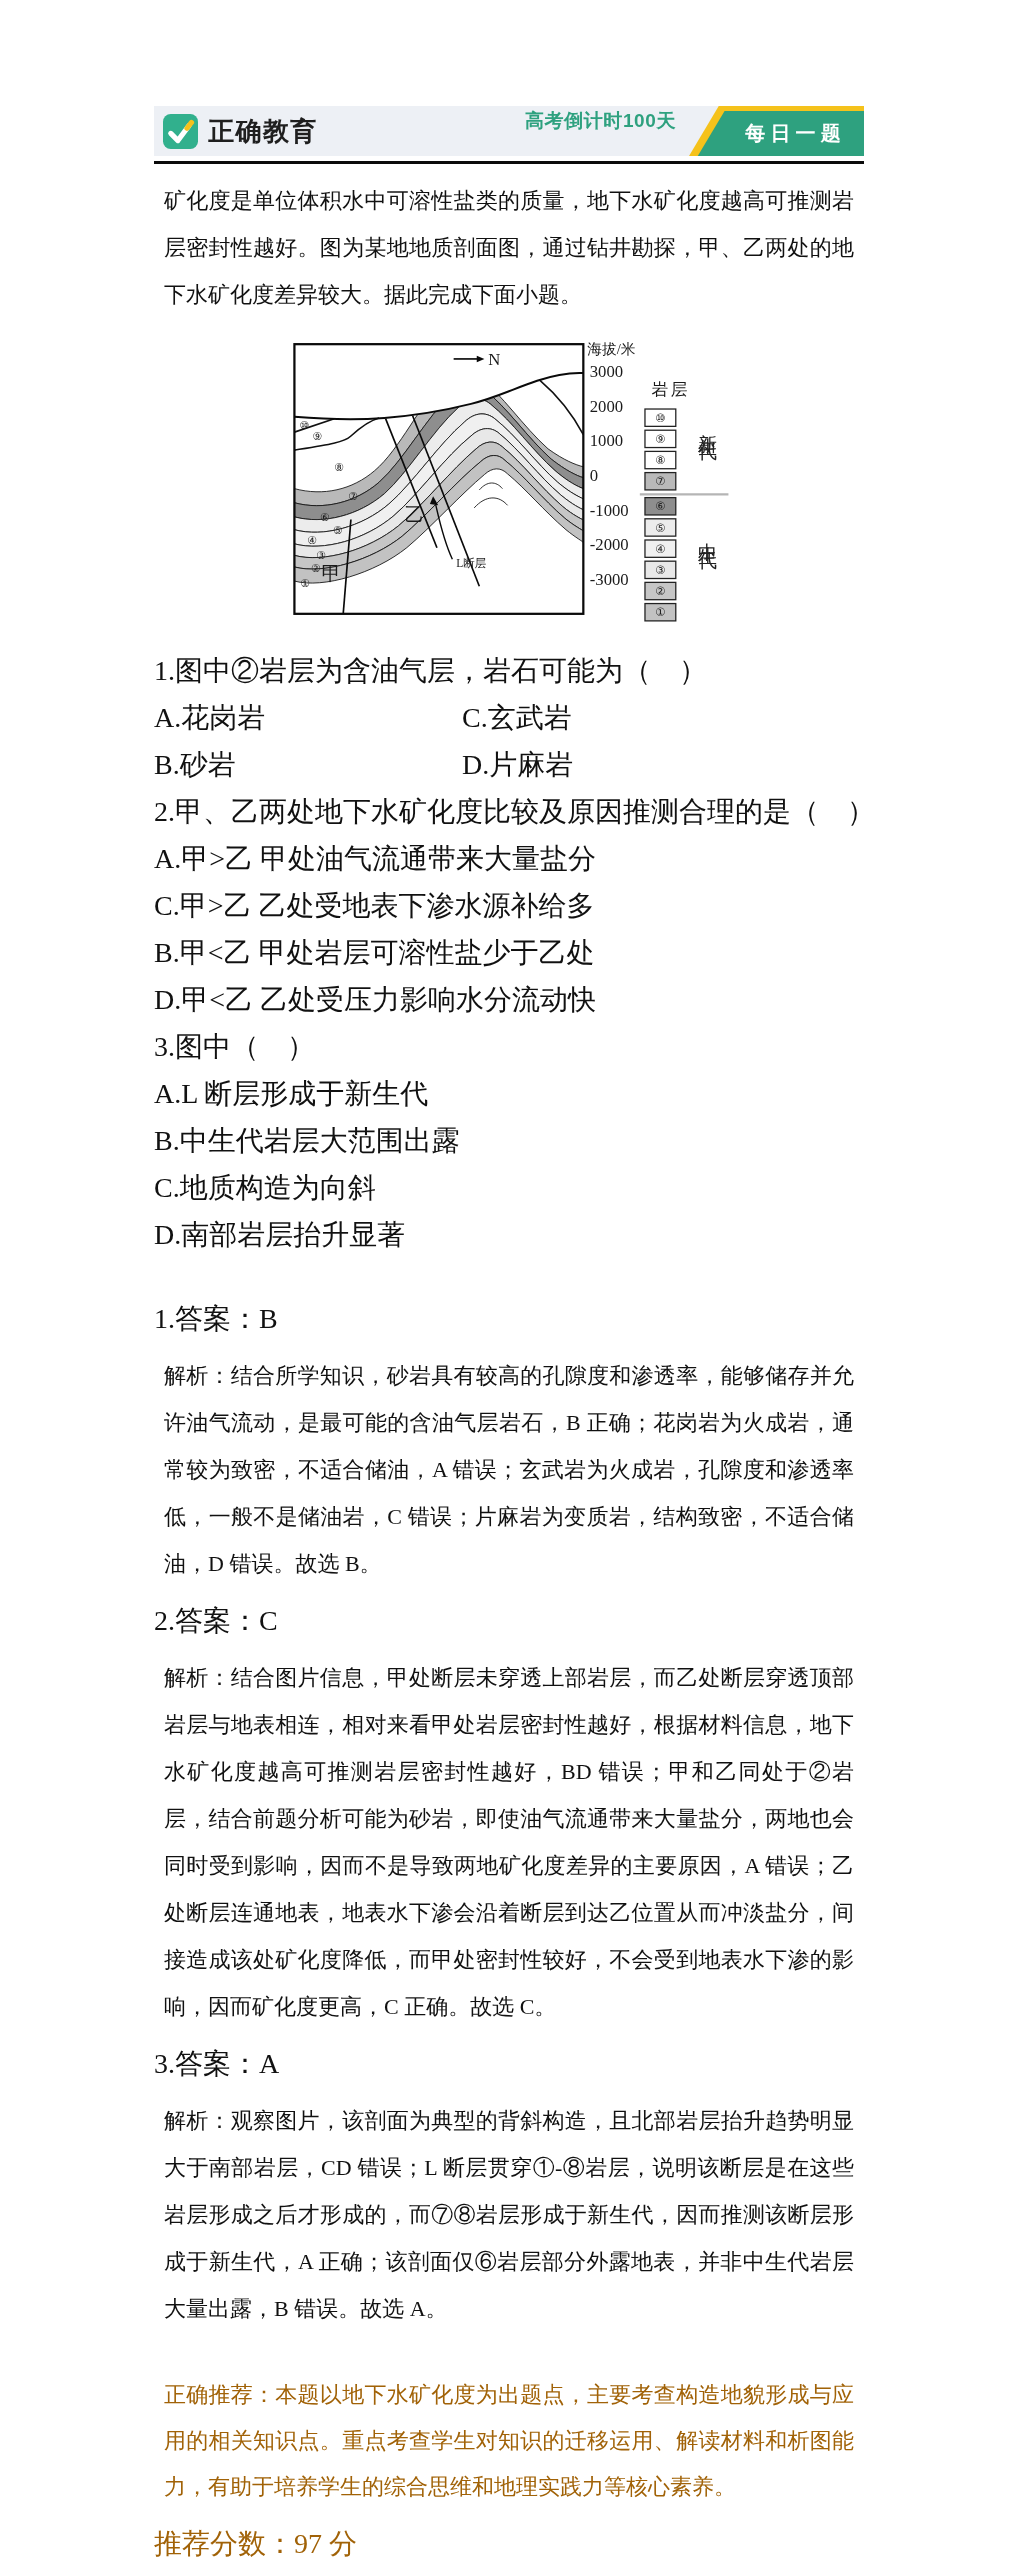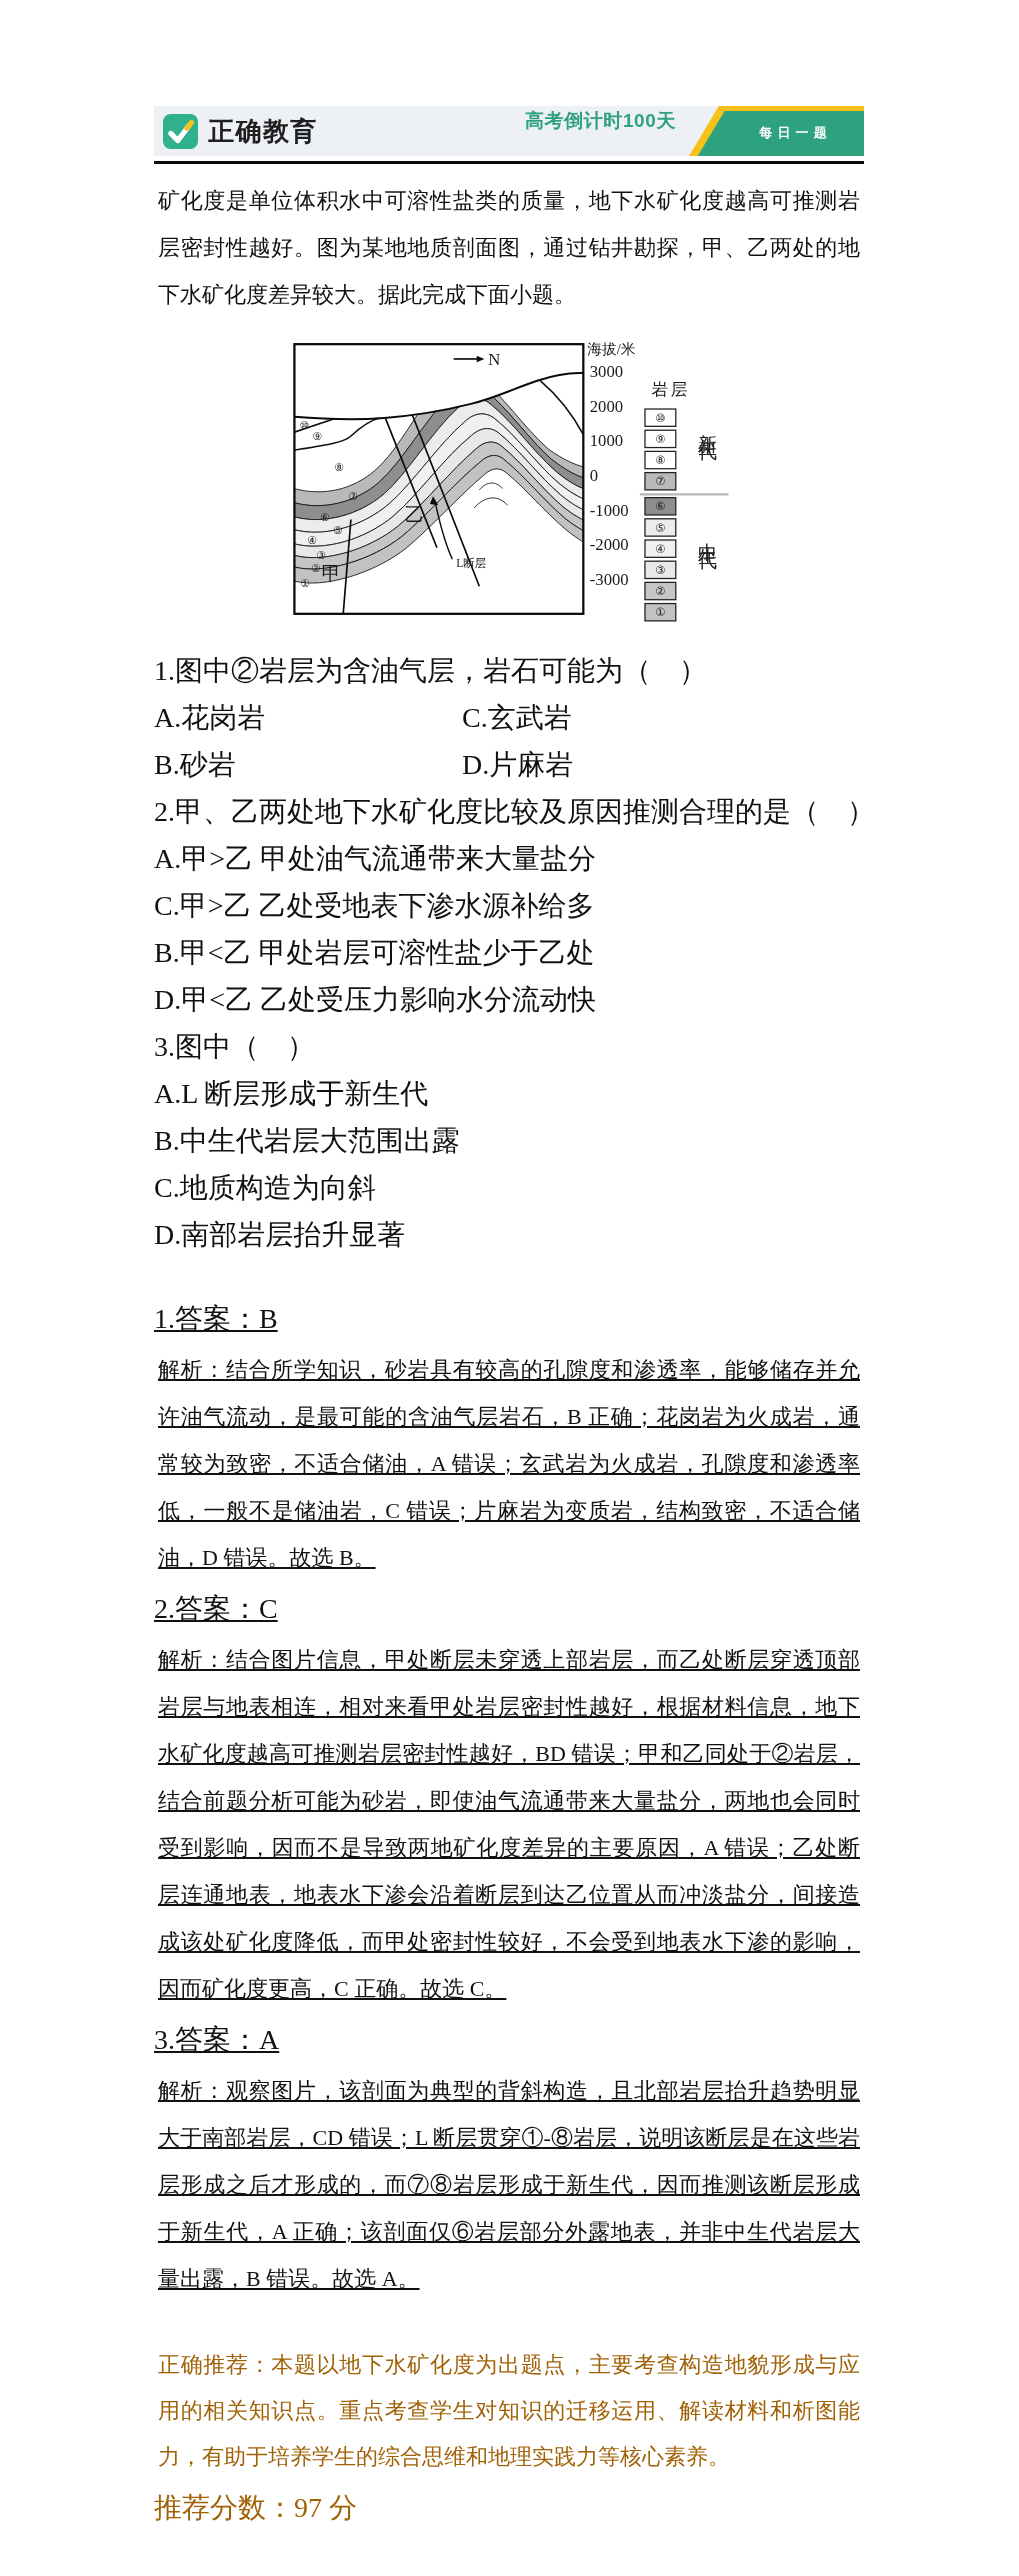--- a/index.html
+++ b/index.html
@@ -16,29 +16,29 @@
          font-size:26px;color:#1f1f1f;letter-spacing:1.3px;}
   .countdown{position:absolute;right:188px;top:2px;font-family:"Liberation Sans","DejaVu Sans",sans-serif;
              font-weight:bold;font-size:19px;color:#2ea17f;letter-spacing:0.6px;}
   .banner{position:absolute;right:0;top:0;width:175px;height:50px;}
   .banner .y{position:absolute;inset:0;background:#f5c21b;
              clip-path:polygon(17% 0,100% 0,100% 100%,0% 100%);}
   .banner .g{position:absolute;left:0;right:0;top:4.5px;bottom:0;background:#2ea17f;
              clip-path:polygon(20.5% 0,100% 0,100% 100%,5% 100%);}
   .banner .t{position:absolute;left:42px;right:3.9px;top:4.5px;bottom:0;display:flex;align-items:center;
              justify-content:center;color:#fff;font-family:"Liberation Sans","DejaVu Sans",sans-serif;
-             font-weight:bold;font-size:13px;letter-spacing:5.1px;}
+             font-weight:bold;font-size:20px;letter-spacing:5.1px;}
   .black-rule{height:3.2px;background:#0a0a0a;margin-top:4.5px;}
 
   
-  .para{font-size:22px;line-height:47px;text-align:justify;text-justify:inter-character;margin:4px;}
+  .para{font-size:22px;line-height:47px;text-align:justify;text-justify:inter-character;margin:10px;}
   .line{font-size:28px;line-height:47px;margin:0;white-space:nowrap;}
   .intro{margin-top:13px;}
   .opt-grid{display:grid;grid-template-columns:308px 1fr;}
-  .answers-sec{margin-top:37px;text-decoration:underline;}
+  .answers-sec{margin-top:37px;}
   .reco{margin-top:40px;}
   .red{color:#a16207;}
   .reco .para{line-height:46px;}
 
   
   .fig-wrap{position:relative;width:443px;margin:10.3px auto 3.9px auto;}
   svg{display:block;}
   svg text{font-family:"Liberation Serif","DejaVu Serif",serif;fill:#1a1a1a;}
   .era{position:absolute;writing-mode:vertical-rl;text-orientation:upright;
        font-size:19px;letter-spacing:4.5px;color:#222;}

